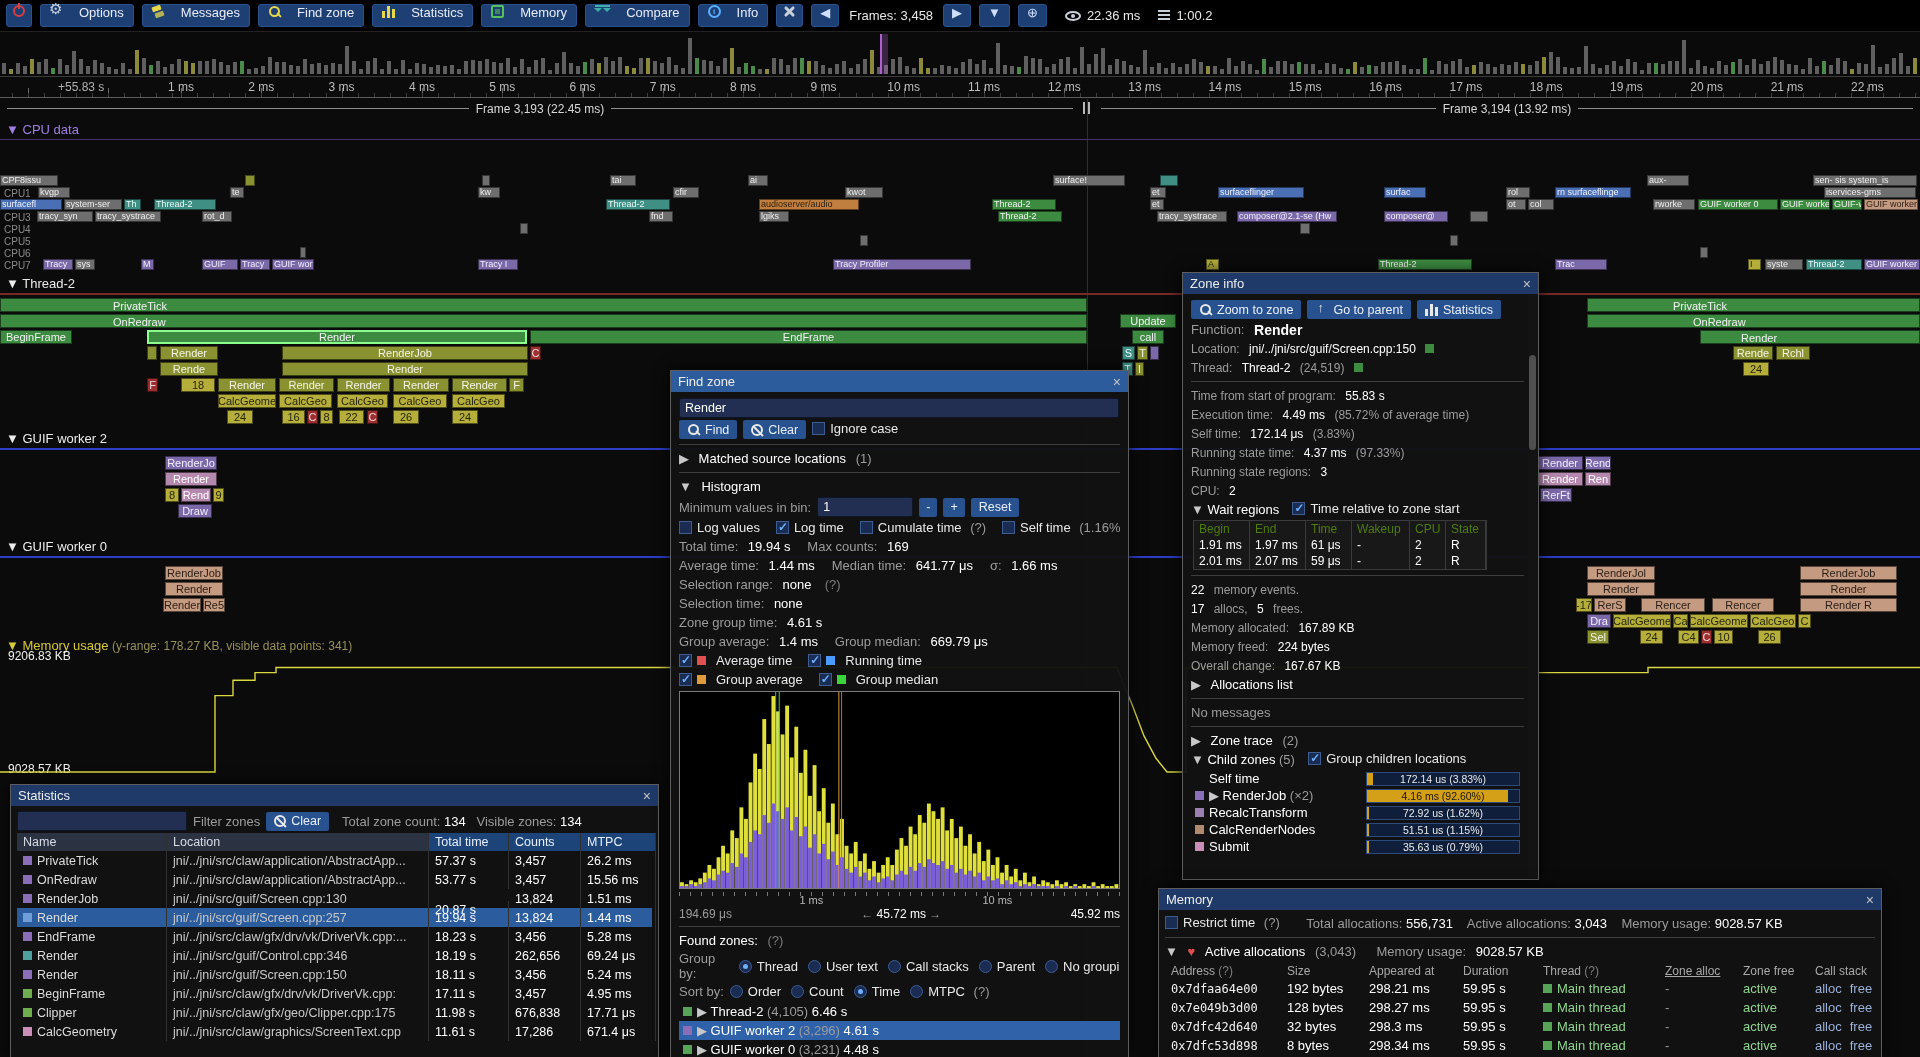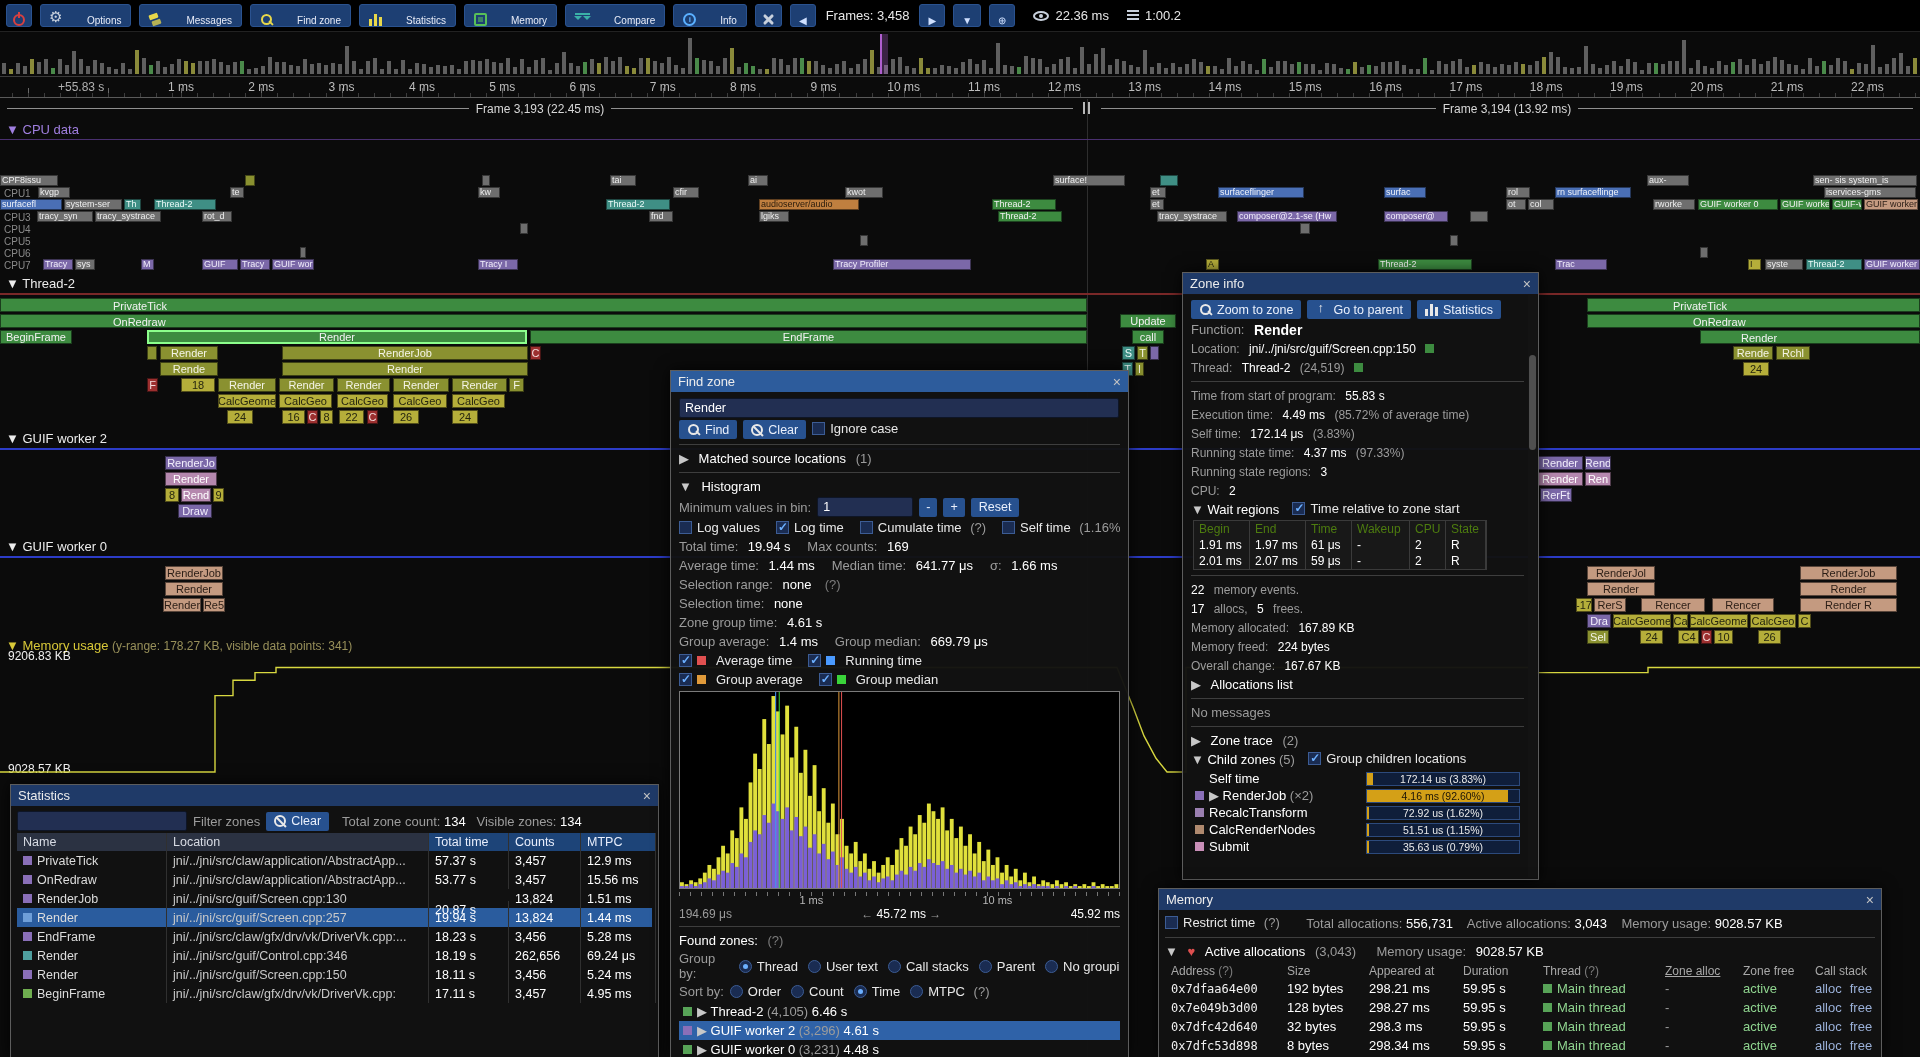--- a/index.html
+++ b/index.html
@@ -1,20 +1,20 @@
 <!DOCTYPE html>
 <html style="--c-zone_green: #3d8b40; --c-zone_olive: #8a9130; --c-zone_yellow: #b5ae3a; --c-zone_red: #9c2f2f; --c-zone_purple: #7b68a8; --c-zone_pink: #b588ae; --c-zone_salmon: #c49a80; --c-zone_teal: #3f8f85; --c-zone_gray: #6e6e6e; --c-zone_blue: #4a6fb5; --c-zone_orange: #c07f3f; --c-selected_zone_border: #8cff8c; --c-memory_line: #d8d840; --c-histogram_bar: #e0e03c; --c-histogram_inner: #7a5fd8; --c-accent_button: #27518f; --c-titlebar: #1f3a68; --c-titlebar_active: #2d5c9c; --c-selected_row: #2a5c9e; --c-marker_frame: #b05fd0; --c-frame_bar: #5f5f5f; --c-frame_bar_alt: #8a8a3a; --c-frame_bar_green: #4a8a4a;"><head>
 <meta charset="utf-8">
 <style>
   *{box-sizing:border-box;margin:0;padding:0}
   html,body{width:1920px;height:1057px;overflow:hidden}
   body{background:#0b0b0b;font-family:"Liberation Sans",sans-serif;font-size:13px;color:#dcdcdc;position:relative}
   
   #toolbar{position:absolute;left:0;top:0;width:1920px;height:32px;background:#000;display:flex;align-items:center;gap:8px;padding:0 6px;border-bottom:1px solid #222}
-  .tbtn{background:#1d3f73;border:1px solid #2a528f;border-radius:3px;height:23px;display:inline-flex;align-items:flex-end;gap:24px;padding:0 9px;font-size:10px;color:#e8ecf8;cursor:pointer;flex:none}
+  .tbtn{background:#1d3f73;border:1px solid #2a528f;border-radius:3px;height:23px;display:inline-flex;align-items:flex-start;gap:16px;padding:0 9px;font-size:13px;color:#e8ecf8;cursor:pointer;flex:none}
   .tbtn.iconly{padding:0 6px}
   .navbtn{padding:0 8px;color:#cfe0ff}
   .tb-text{color:#e8e8e8;margin:0 2px;flex:none}
   .tb-group{display:inline-flex;align-items:center;gap:6px;color:#e8e8e8;margin-left:10px;flex:none}
   
   .ic{position:relative;display:inline-block;width:13px;height:13px;flex:none}
   .c-gray{color:#c8d0dc}.c-yellow{color:#e8d84a}.c-green{color:#58c058}.c-teal{color:#3ab0a8}.c-blue{color:#5ab0ff}.c-red{color:#d84040}.c-white{color:#e8e8e8}
   .ic-power{width:12px;height:12px;border:2px solid currentColor;border-radius:50%}
   .ic-power::after{content:"";position:absolute;left:50%;top:-4px;width:2px;height:6px;background:currentColor;transform:translateX(-50%)}
   .ic-gear::before{content:"⚙";position:absolute;left:-1px;top:-3px;font-size:15px;line-height:14px;color:currentColor}
@@ -873,21 +873,21 @@
             <div class="stc hblue" style="width: 75px;">MTPC</div>
           </div>
           <div class="str">
             <div class="stc" style="width: 150px;">
               <span class="sq" style="background: rgb(138, 111, 184);"></span>
               <span>PrivateTick</span>
             </div>
             <div class="stc loc" style="width: 262px;">jni/../jni/src/claw/application/AbstractApp...</div>
             <div class="stc" style="width: 80px; color: rgb(255, 255, 255);">57.37 s</div>
             <div class="stc" style="width: 72px; color: rgb(255, 255, 255);">3,457</div>
-            <div class="stc" style="width: 75px; color: rgb(255, 255, 255);">12.9 ms</div>
+            <div class="stc" style="width: 75px; color: rgb(255, 255, 255);">26.2 ms</div>
           </div>
           <div class="str">
             <div class="stc" style="width: 150px;">
               <span class="sq" style="background: rgb(138, 111, 184);"></span>
               <span>OnRedraw</span>
             </div>
             <div class="stc loc" style="width: 262px;">jni/../jni/src/claw/application/AbstractApp...</div>
             <div class="stc" style="width: 80px; color: rgb(255, 255, 255);">53.77 s</div>
             <div class="stc" style="width: 72px; color: rgb(255, 255, 255);">3,457</div>
             <div class="stc" style="width: 75px; color: rgb(255, 255, 255);">15.56 ms</div>
@@ -944,20 +944,40 @@
           </div>
           <div class="str">
             <div class="stc" style="width: 150px;">
               <span class="sq" style="background: rgb(111, 174, 79);"></span>
               <span>BeginFrame</span>
             </div>
             <div class="stc loc" style="width: 262px;">jni/../jni/src/claw/gfx/drv/vk/DriverVk.cpp:</div>
             <div class="stc" style="width: 80px; color: rgb(255, 255, 255);">17.11 s</div>
             <div class="stc" style="width: 72px; color: rgb(255, 255, 255);">3,457</div>
             <div class="stc" style="width: 75px; color: rgb(255, 255, 255);">4.95 ms</div>
+          </div>
+          <div class="str">
+            <div class="stc" style="width: 150px;">
+              <span class="sq" style="background: rgb(111, 174, 79);"></span>
+              <span>Clipper</span>
+            </div>
+            <div class="stc loc" style="width: 262px;">jni/../jni/src/claw/gfx/geo/Clipper.cpp:175</div>
+            <div class="stc" style="width: 80px; color: rgb(255, 255, 255);">11.98 s</div>
+            <div class="stc" style="width: 72px; color: rgb(255, 255, 255);">676,838</div>
+            <div class="stc" style="width: 75px; color: rgb(255, 255, 255);">17.71 μs</div>
+          </div>
+          <div class="str">
+            <div class="stc" style="width: 150px;">
+              <span class="sq" style="background: rgb(201, 143, 184);"></span>
+              <span>CalcGeometry</span>
+            </div>
+            <div class="stc loc" style="width: 262px;">jni/../jni/src/claw/graphics/ScreenText.cpp</div>
+            <div class="stc" style="width: 80px; color: rgb(255, 255, 255);">11.61 s</div>
+            <div class="stc" style="width: 72px; color: rgb(255, 255, 255);">17,286</div>
+            <div class="stc" style="width: 75px; color: rgb(255, 255, 255);">671.4 μs</div>
           </div>
         </div>
     </div>
   </div>
 
   <div class="win active" id="win-find" style="left:670px;top:370px;width:459px;height:688px">
     <div class="title">
         <span>Find zone</span>
         <span class="close">×</span>
       </div>

